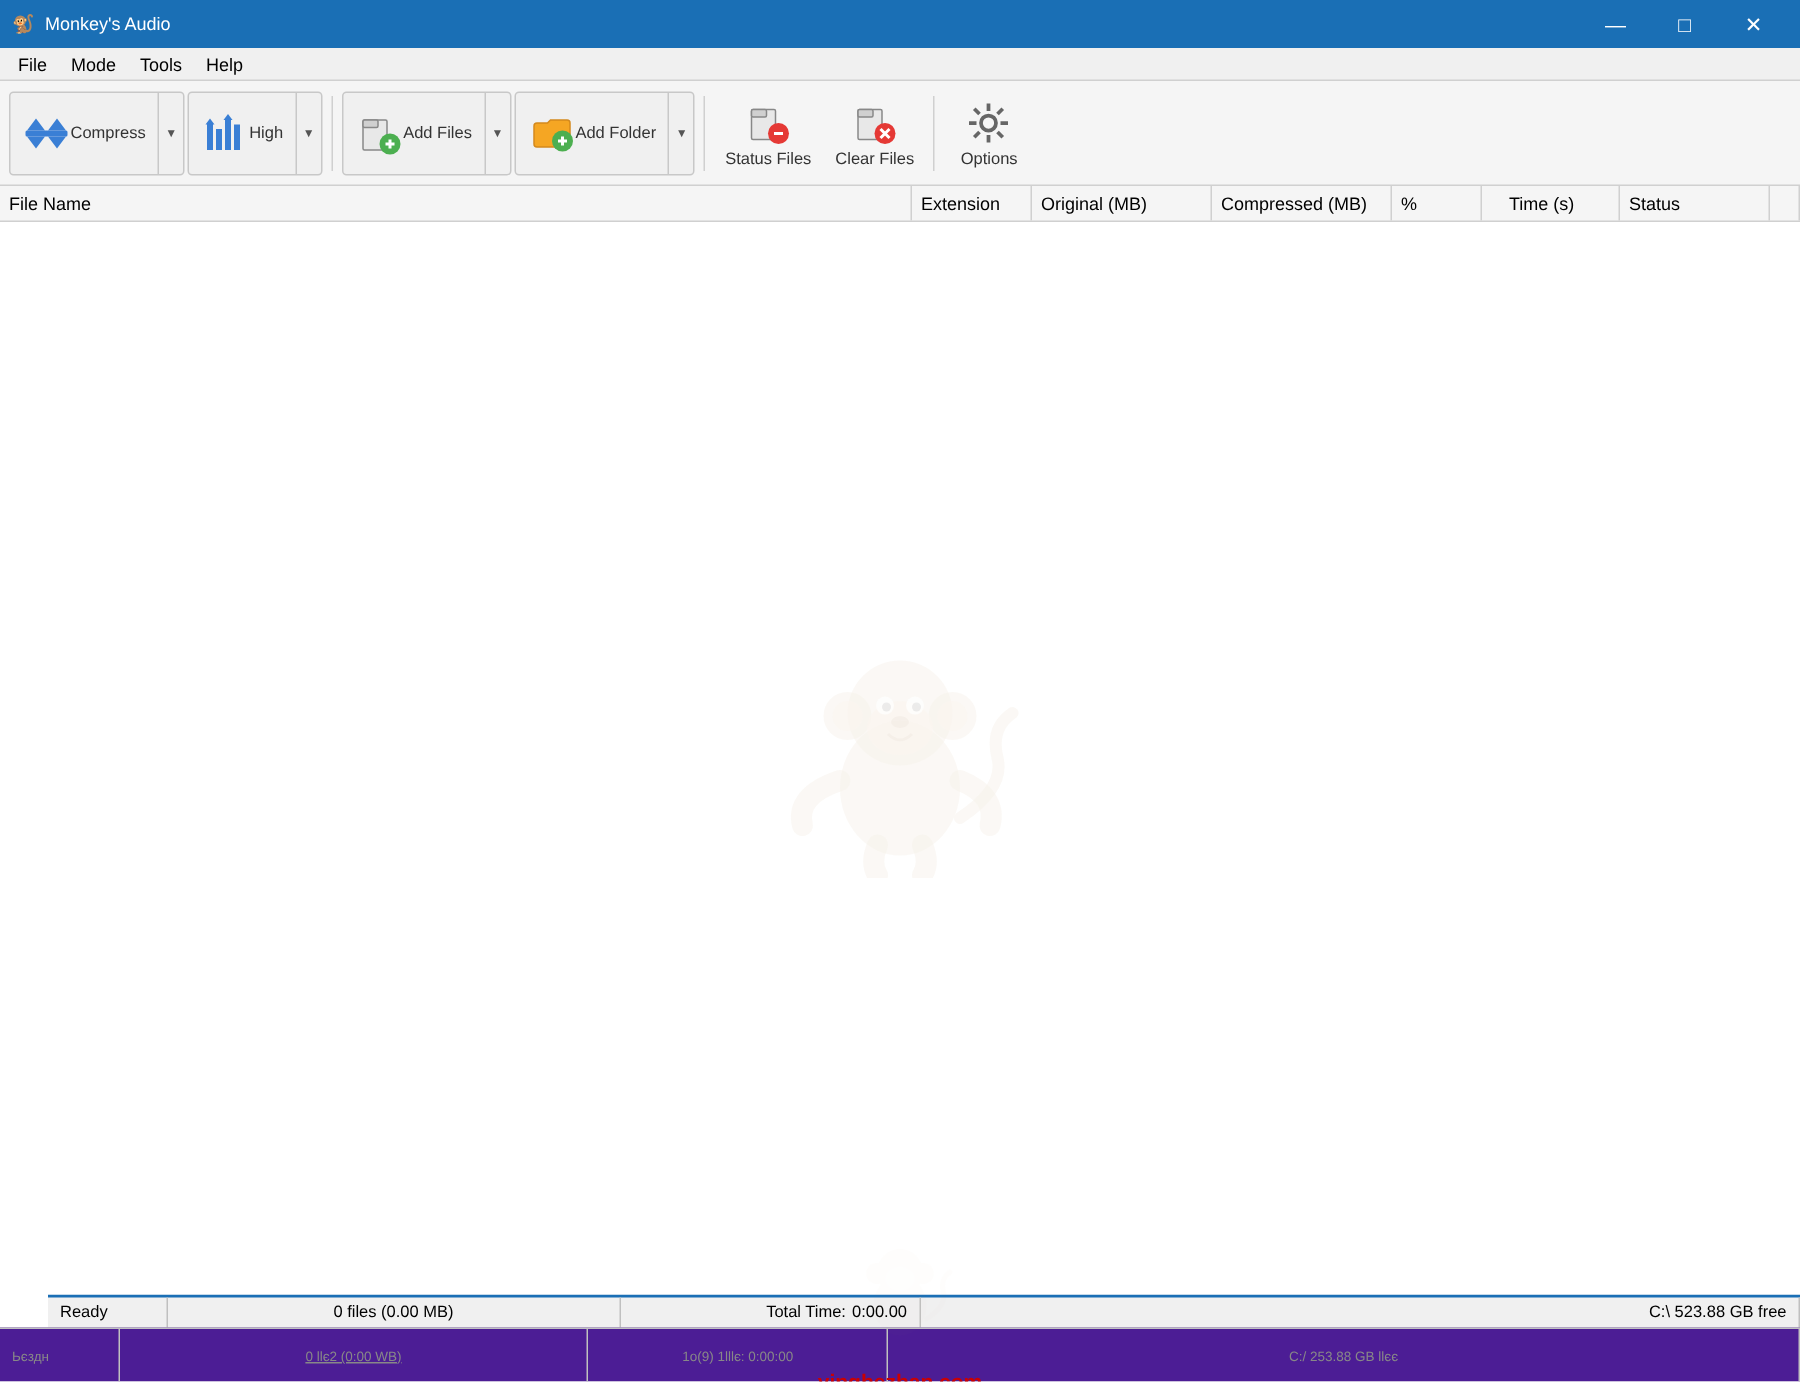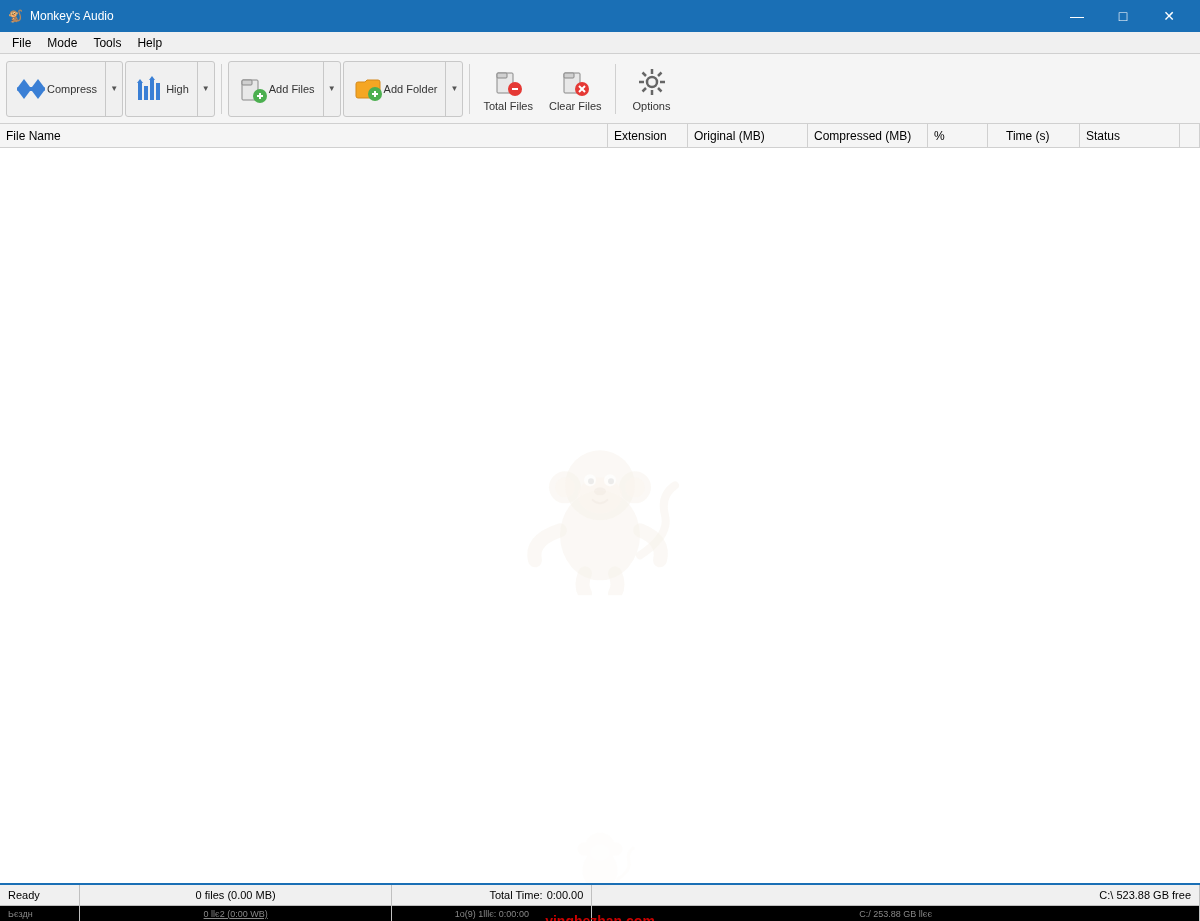--- a/index.html
+++ b/index.html
@@ -153,20 +153,21 @@
     }
 
     
     #status-bar {
       background: #f0f0f0;
       border-top: 2px solid #1a6fb5;
       height: 22px;
       display: flex;
       align-items: center;
       font-size: 11px;
+      margin-left: 32px;
     }
     .status-cell {
       padding: 0 8px;
       border-right: 1px solid #c0c0c0;
       height: 100%;
       display: flex; align-items: center;
     }
     .status-ready { min-width: 80px; }
     .status-files { flex: 1; justify-content: center; }
     .status-time { min-width: 200px; justify-content: flex-end; }
@@ -174,22 +175,22 @@
 
     
     #bottom-area {
       background: #f0f0f0;
       flex: 1;
       position: relative;
       display: flex;
       flex-direction: column;
     }
     #status-bar-2 {
-      background: #000000;
-      height: 16px;
+      background: #4c1d95;
+      height: 36px;
       display: flex;
       align-items: center;
       font-size: 9px;
       color: #888;
       border-top: 1px solid #c0c0c0;
     }
     .status-cell-2 {
       padding: 0 8px;
       border-right: 1px solid #c0c0c0;
       height: 100%;
@@ -310,21 +311,21 @@
 
   <div class="toolbar-btn">
     <div class="btn-icon">
       <svg width="30" height="30" viewBox="0 0 30 30">
         <rect x="4" y="6" width="16" height="20" rx="1" fill="#e8e8e8" stroke="#888" stroke-width="1"></rect>
         <rect x="4" y="6" width="10" height="5" rx="1" fill="#d0d0d0" stroke="#888" stroke-width="1"></rect>
         <circle cx="22" cy="22" r="7" fill="#e53935"></circle>
         <rect x="19" y="21" width="6" height="2" fill="white"></rect>
       </svg>
     </div>
-    <span class="btn-label">Total Files</span>
+    <span class="btn-label">Status Files</span>
   </div>
 
   <div class="toolbar-btn">
     <div class="btn-icon">
       <svg width="30" height="30" viewBox="0 0 30 30">
         <rect x="4" y="6" width="16" height="20" rx="1" fill="#e8e8e8" stroke="#888" stroke-width="1"></rect>
         <rect x="4" y="6" width="10" height="5" rx="1" fill="#d0d0d0" stroke="#888" stroke-width="1"></rect>
         <circle cx="22" cy="22" r="7" fill="#e53935"></circle>
         <line x1="19" y1="19" x2="25" y2="25" stroke="white" stroke-width="2"></line>
         <line x1="25" y1="19" x2="19" y2="25" stroke="white" stroke-width="2"></line>

